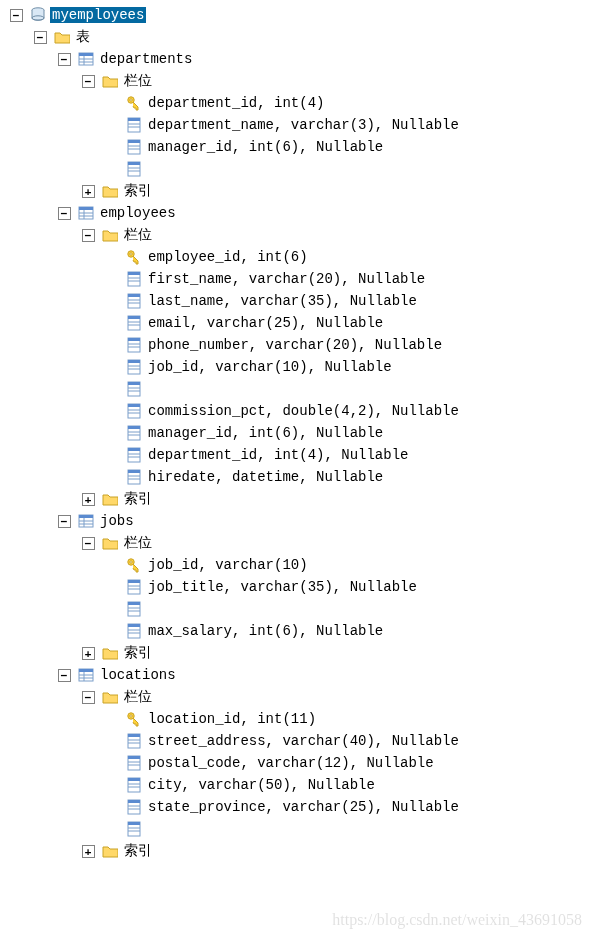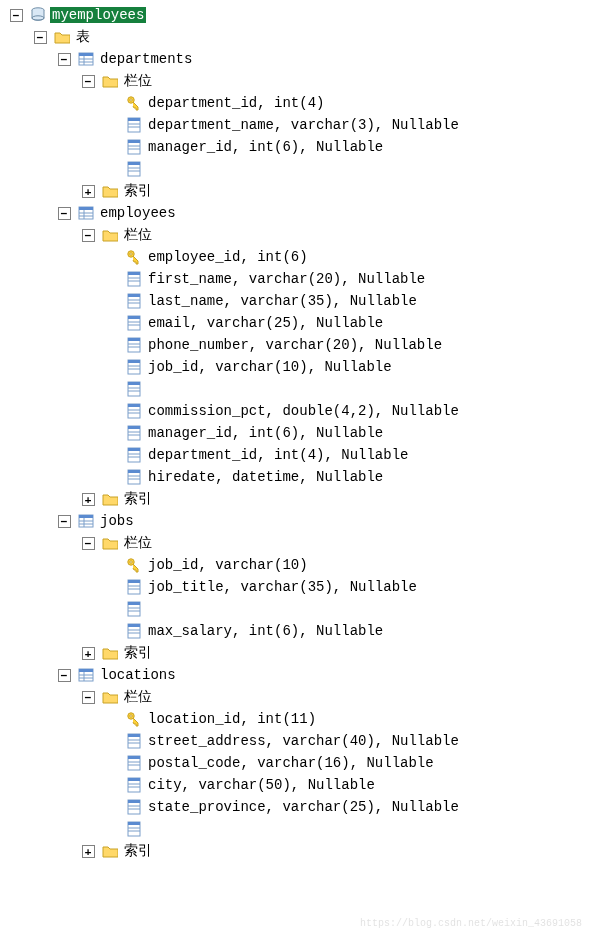--- a/index.html
+++ b/index.html
@@ -27,25 +27,25 @@
     font-size:11px;
     line-height:1;
     color:#000;
     background:#fff;
     font-family: monospace;
     font-weight: bold;
   }
   .box-wrap { width:24px; display:flex; align-items:center; justify-content:center; }
   .icon { width:20px; height:16px; display:flex; align-items:center; justify-content:center; margin-right:2px; }
   .label { padding:0 2px; }
-  .label.sel { background:#15803d; color:#fff; }
+  .label.sel { background:#0369a1; color:#fff; }
   .watermark {
     position:absolute; right:8px; bottom:4px;
-    font-size:10px; color:rgba(0,0,0,0.12);
-    font-family: Liberation Mono, monospace;
+    font-size:16px; color:rgba(0,0,0,0.12);
+    font-family: Liberation Serif, serif;
   }
   svg { display:block; }
 </style>
 </head>
 <body>
 
 <svg width="0" height="0" style="position:absolute">
   <defs>
     <g id="ic-db">
       <ellipse cx="8" cy="3" rx="6" ry="2.2" fill="#d9e8f5" stroke="#6f8da6"></ellipse>
@@ -524,21 +524,21 @@
       <span class="indent"></span>
       <span class="indent"></span>
       <span class="indent"></span>
       <span class="indent"></span>
       <span class="indent"></span>
       <span class="icon">
         <svg width="16" height="16">
           <use href="#ic-col"></use>
         </svg>
       </span>
-      <span class="label">postal_code, varchar(16), Nullable</span>
+      <span class="label">postal_code, varchar(12), Nullable</span>
     </div>
     <div class="row">
       <span class="indent"></span>
       <span class="indent"></span>
       <span class="indent"></span>
       <span class="indent"></span>
       <span class="indent"></span>
       <span class="icon">
         <svg width="16" height="16">
           <use href="#ic-col"></use>

